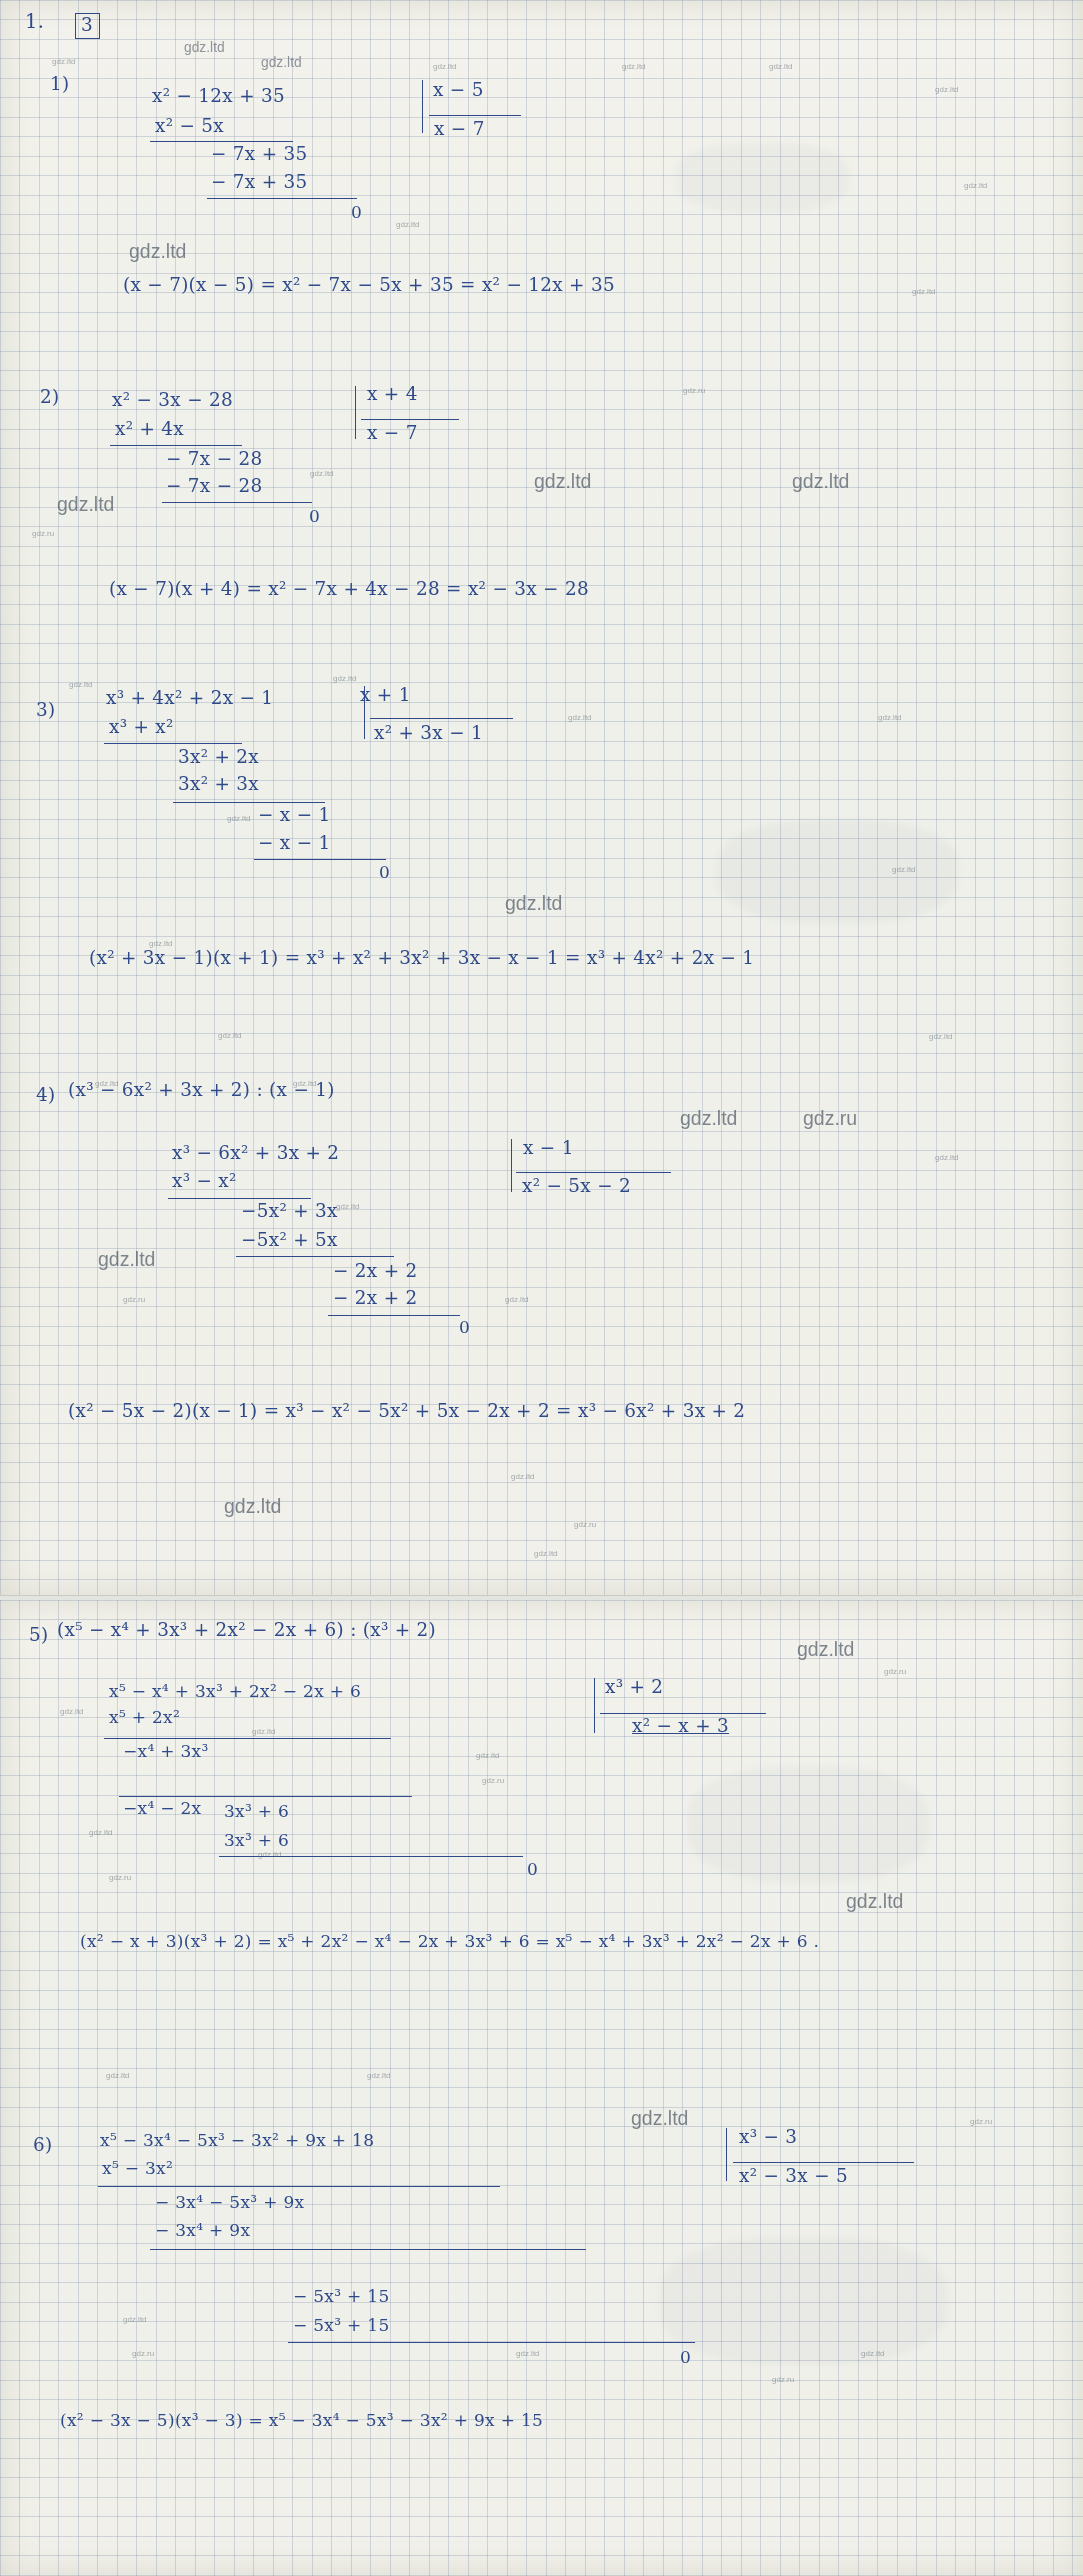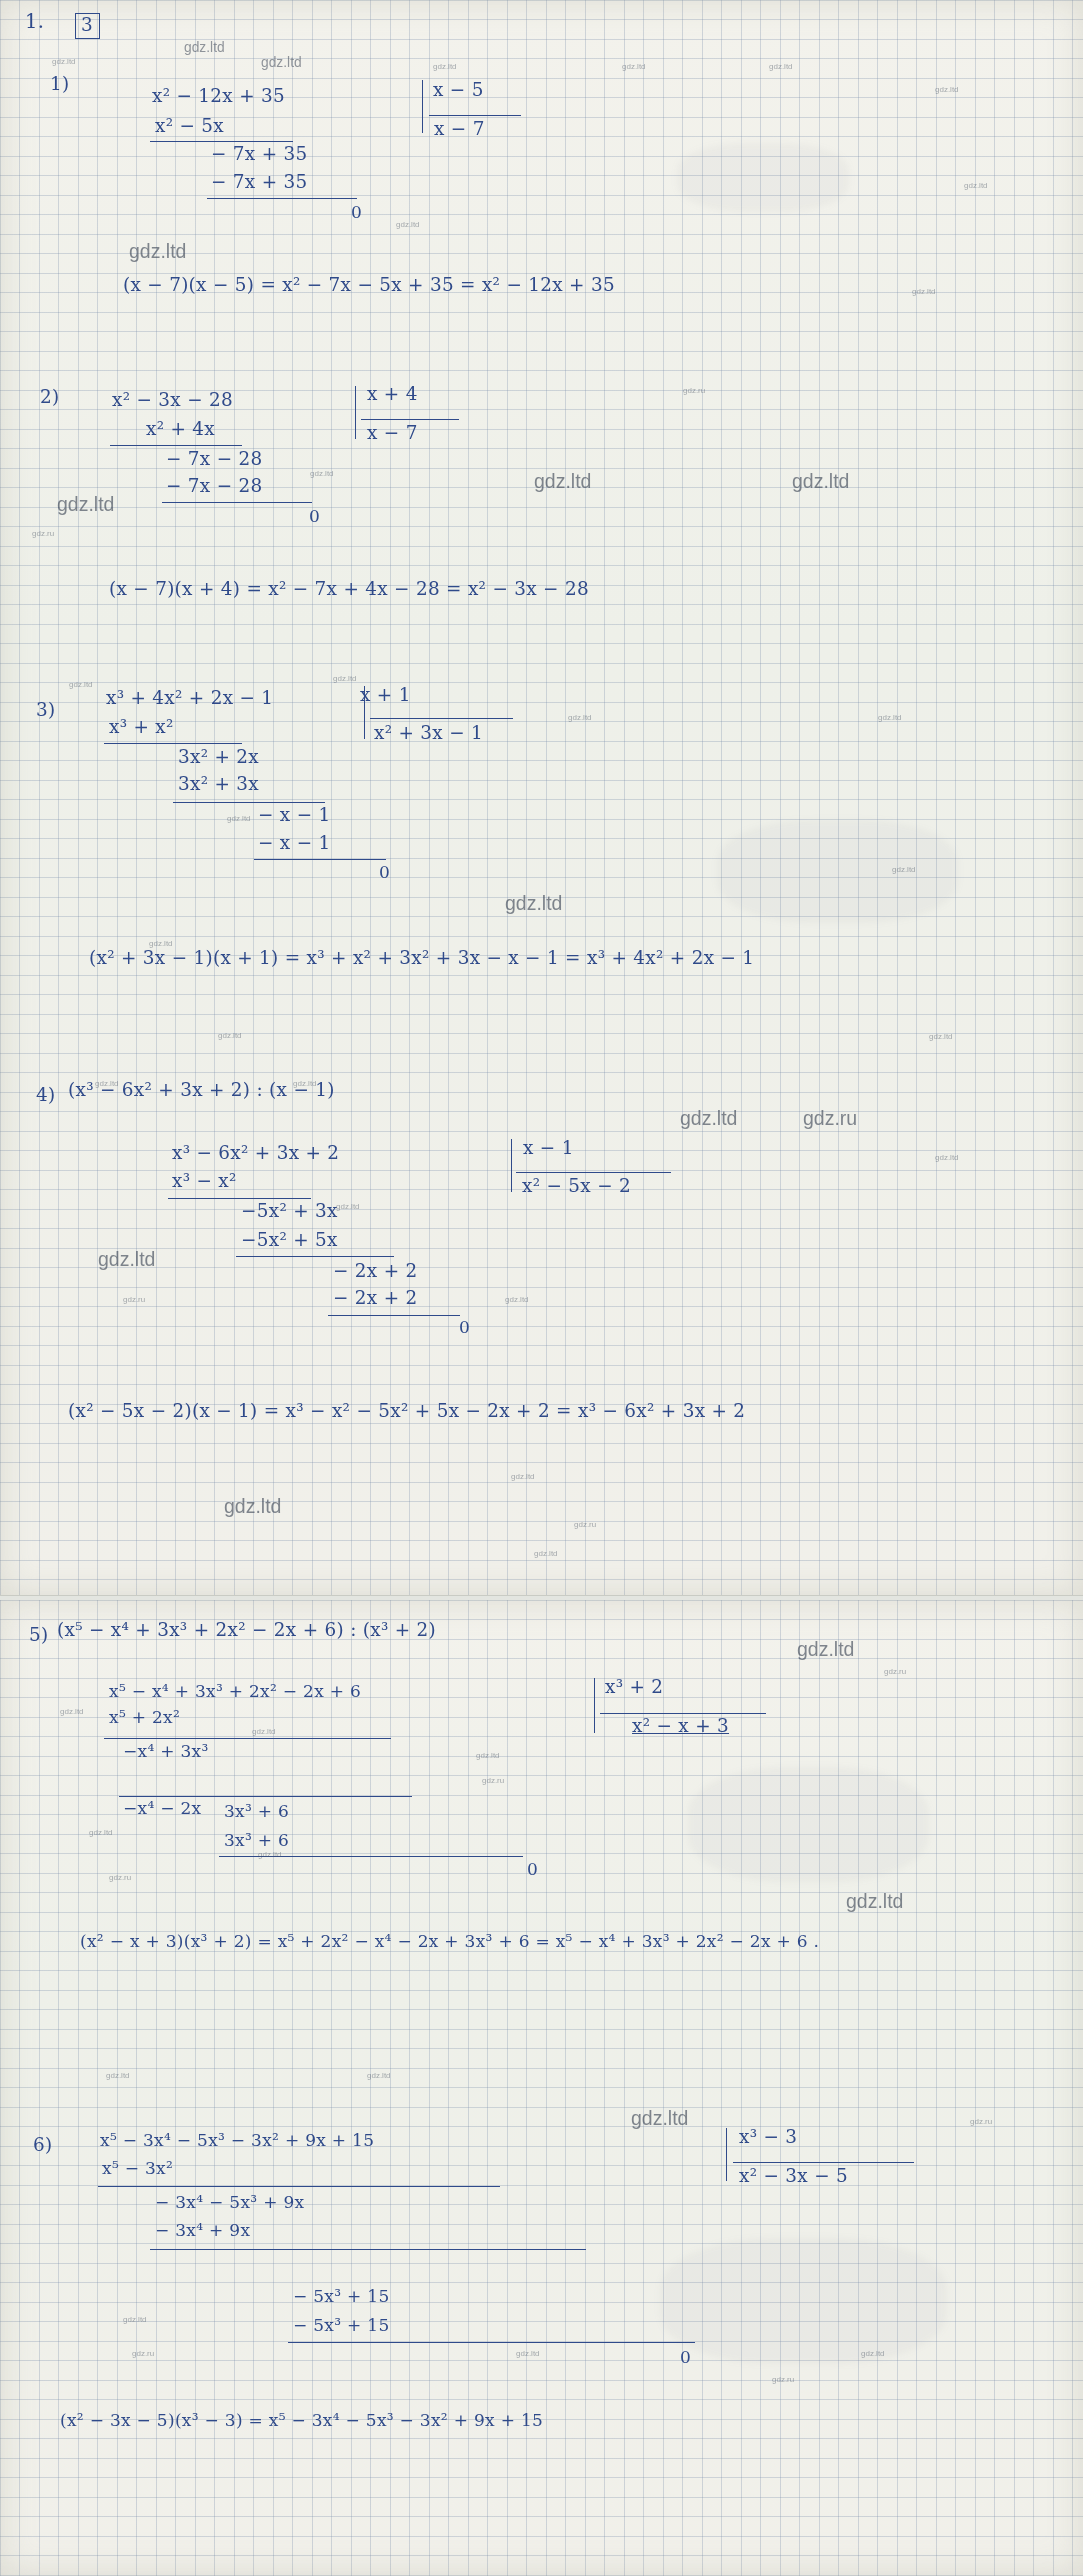--- a/index.html
+++ b/index.html
@@ -90,21 +90,21 @@
 
 <div class="hw s32" style="left:123px;top:274px;">(x − 7)(x − 5) = x² − 7x − 5x + 35 = x² − 12x + 35</div>
 
 <div class="hw s32" style="left:40px;top:386px;">2)</div>
 <div class="hw s32" style="left:112px;top:389px;">x² − 3x − 28</div>
 <div class="vline" style="left:355px;top:386px;height:53px;"></div>
 <div class="hw s32" style="left:367px;top:383px;">x + 4</div>
 <div class="frac-line" style="left:361px;top:419px;width:98px;"></div>
 <div class="hw s32" style="left:367px;top:422px;">x − 7</div>
 
-<div class="hw s32" style="left:115px;top:418px;margin-left:31px;">x² + 4x</div>
+<div class="hw s32" style="left:115px;top:418px;">x² + 4x</div>
 <div class="frac-line" style="left:110px;top:445px;width:132px;"></div>
 <div class="hw s32" style="left:166px;top:448px;">− 7x − 28</div>
 <div class="hw s32" style="left:166px;top:475px;">− 7x − 28</div>
 <div class="frac-line" style="left:162px;top:502px;width:150px;"></div>
 <div class="hw s30" style="left:309px;top:506px;">0</div>
 
 <div class="hw s32" style="left:109px;top:578px;">(x − 7)(x + 4) = x² − 7x + 4x − 28 = x² − 3x − 28</div>
 
 <div class="hw s32" style="left:36px;top:699px;">3)</div>
 <div class="hw s32" style="left:106px;top:687px;">x³ + 4x² + 2x − 1</div>
@@ -161,21 +161,21 @@
 <div class="hw s30" style="left:123px;top:1770px;margin-top:28px;">−x⁴ − 2x</div>
 <div class="frac-line" style="left:119px;top:1796px;width:293px;"></div>
 <div class="hw s30" style="left:224px;top:1801px;">3x³ + 6</div>
 <div class="hw s30" style="left:224px;top:1830px;">3x³ + 6</div>
 <div class="frac-line" style="left:219px;top:1856px;width:304px;"></div>
 <div class="hw s30" style="left:527px;top:1859px;">0</div>
 
 <div class="hw s30" style="left:80px;top:1931px;">(x² − x + 3)(x³ + 2) = x⁵ + 2x² − x⁴ − 2x + 3x³ + 6 = x⁵ − x⁴ + 3x³ + 2x² − 2x + 6 .</div>
 
 <div class="hw s32" style="left:33px;top:2134px;">6)</div>
-<div class="hw s30" style="left:100px;top:2130px;">x⁵ − 3x⁴ − 5x³ − 3x² + 9x + 15</div>
+<div class="hw s30" style="left:100px;top:2130px;">x⁵ − 3x⁴ − 5x³ − 3x² + 9x + 18</div>
 <div class="vline" style="left:726px;top:2128px;height:53px;"></div>
 <div class="hw s32" style="left:739px;top:2126px;">x³ − 3</div>
 <div class="frac-line" style="left:733px;top:2162px;width:181px;"></div>
 <div class="hw s32" style="left:739px;top:2165px;">x² − 3x − 5</div>
 
 <div class="hw s30" style="left:102px;top:2158px;">x⁵ − 3x²</div>
 <div class="frac-line" style="left:98px;top:2186px;width:402px;"></div>
 <div class="hw s30" style="left:155px;top:2192px;">− 3x⁴ − 5x³ + 9x</div>
 <div class="hw s30" style="left:155px;top:2220px;">− 3x⁴ + 9x</div>
 <div class="frac-line" style="left:150px;top:2249px;width:436px;"></div>

